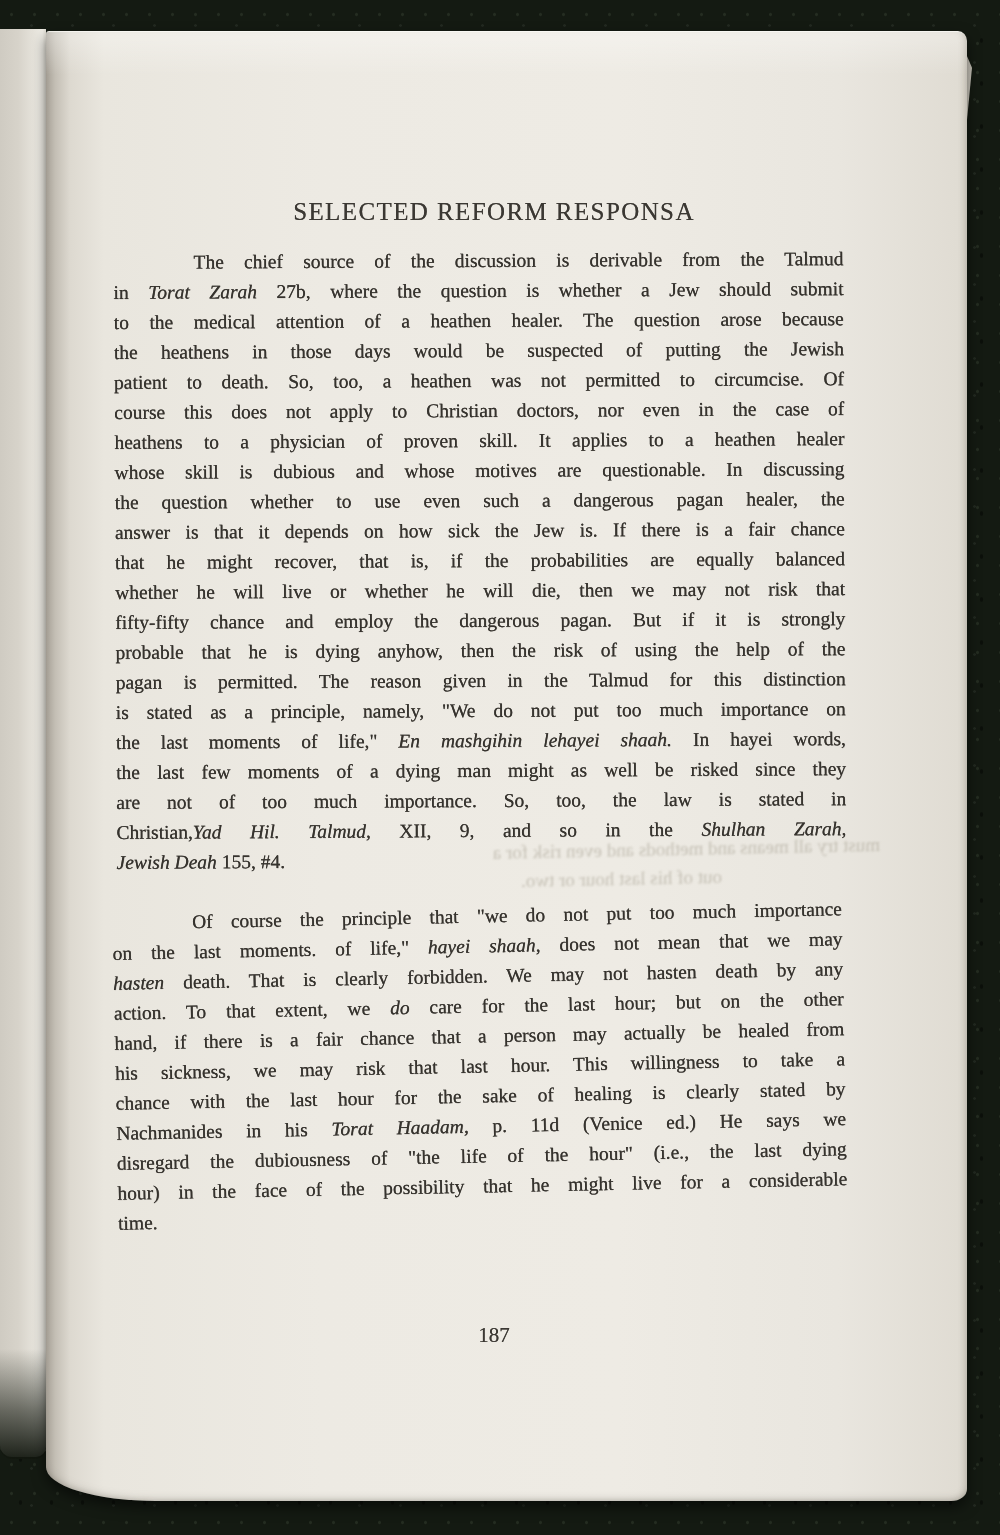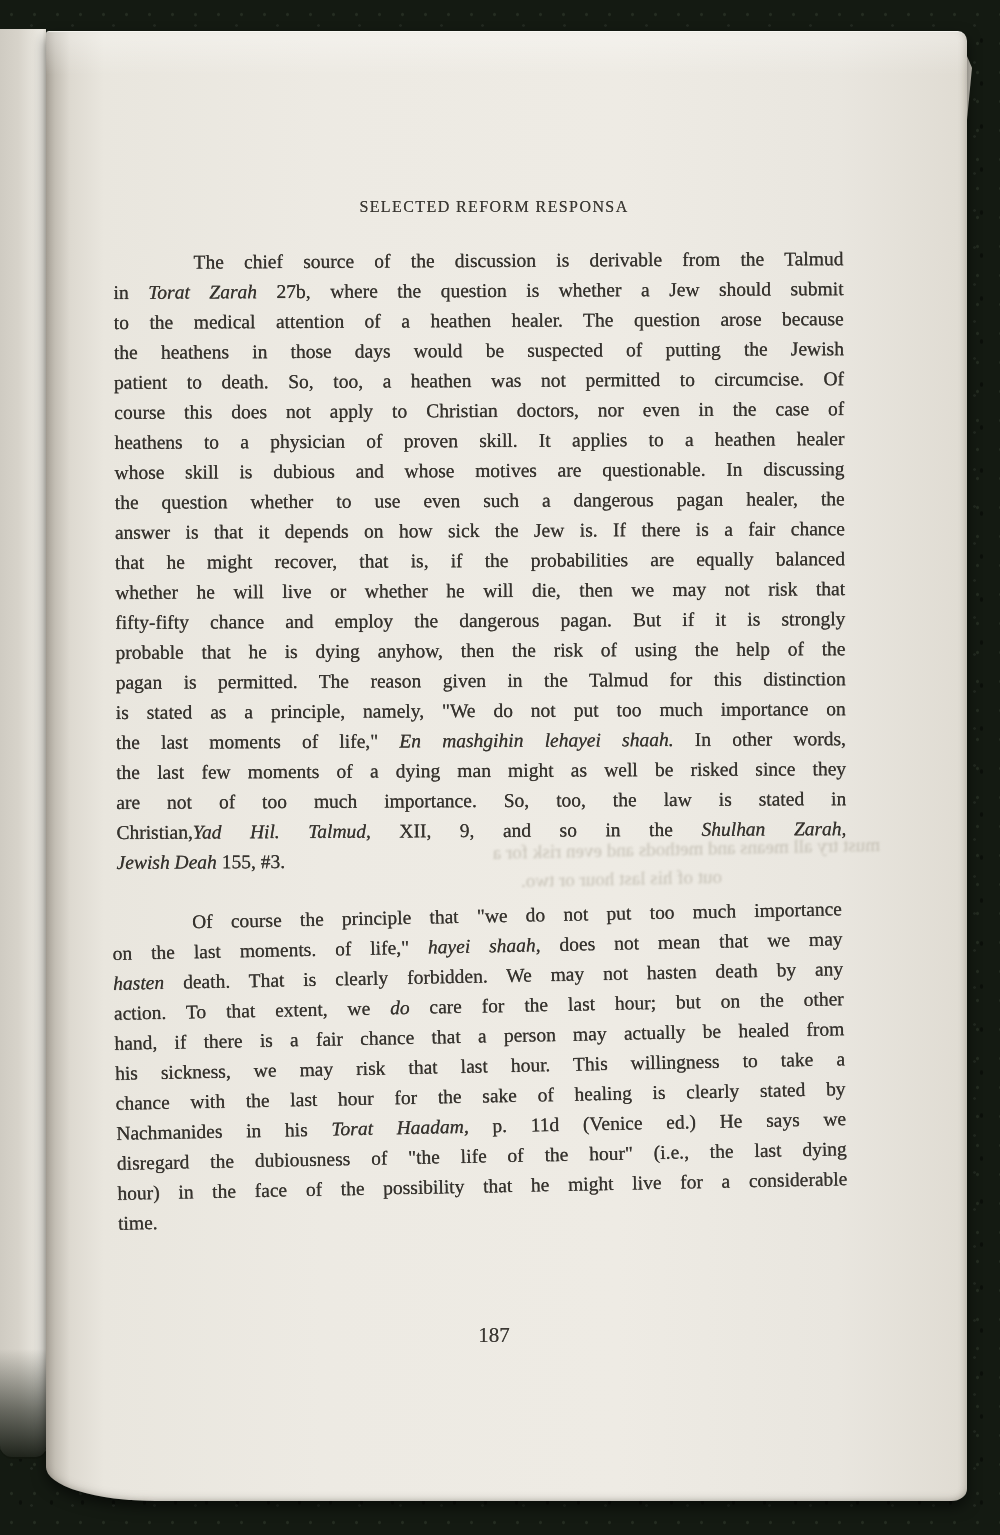--- a/index.html
+++ b/index.html
@@ -63,21 +63,21 @@
       inset 0 -6px 10px -7px rgba(95,90,78,0.55),
       inset -4px 0 9px -5px rgba(110,104,92,0.4);
     color: #36332e;
   }
 
   .runhead {
     position: absolute;
     left: 83px; top: 167px;
     width: 730px;
     text-align: center;
-    font-size: 16px;
+    font-size: 25px;
     letter-spacing: 1.4px;
     color: #3b3833;
     text-shadow: 0 0 0.6px rgba(59,56,51,0.8);
   }
 
   .para {
     position: absolute;
     left: 69px;
     width: 730px;
     font-size: 19.5px;
@@ -143,25 +143,25 @@
         <div class="line"><span>heathens to a physician of proven skill. It applies to a heathen healer</span></div>
         <div class="line"><span>whose skill is dubious and whose motives are questionable. In discussing</span></div>
         <div class="line"><span>the question whether to use even such a dangerous pagan healer, the</span></div>
         <div class="line"><span>answer is that it depends on how sick the Jew is. If there is a fair chance</span></div>
         <div class="line"><span>that he might recover, that is, if the probabilities are equally balanced</span></div>
         <div class="line"><span>whether he will live or whether he will die, then we may not risk that</span></div>
         <div class="line"><span>fifty-fifty chance and employ the dangerous pagan. But if it is strongly</span></div>
         <div class="line"><span>probable that he is dying anyhow, then the risk of using the help of the</span></div>
         <div class="line"><span>pagan is permitted. The reason given in the Talmud for this distinction</span></div>
         <div class="line"><span>is stated as a principle, namely, "We do not put too much importance on</span></div>
-        <div class="line"><span>the last moments of life," </span><span class="it">En mashgihin lehayei shaah.</span><span> In other words,</span></div>
+        <div class="line"><span>the last moments of life," </span><span class="it">En mashgihin lehayei shaah.</span><span> In hayei words,</span></div>
         <div class="line"><span>the last few moments of a dying man might as well be risked since they</span></div>
         <div class="line"><span>are not of too much importance. So, too, the law is stated in</span></div>
         <div class="line"><span>Christian,</span><span class="it">Yad Hil. Talmud,</span><span> XII, 9, and so in the </span><span class="it">Shulhan Zarah,</span></div>
-        <div class="line last"><span class="it">Jewish Deah</span><span> 155, #3.</span></div>
+        <div class="line last"><span class="it">Jewish Deah</span><span> 155, #4.</span></div>
       </div>
     <div class="para p2">
         <div class="line indent"><span>Of course the principle that "we do not put too much importance</span></div>
         <div class="line"><span>on the last moments. of life," </span><span class="it">hayei shaah</span><span>, does not mean that we may</span></div>
         <div class="line"><span class="it">hasten</span><span> death. That is clearly forbidden. We may not hasten death by any</span></div>
         <div class="line"><span>action. To that extent, we </span><span class="it">do</span><span> care for the last hour; but on the other</span></div>
         <div class="line"><span>hand, if there is a fair chance that a person may actually be healed from</span></div>
         <div class="line"><span>his sickness, we may risk that last hour. This willingness to take a</span></div>
         <div class="line"><span>chance with the last hour for the sake of healing is clearly stated by</span></div>
         <div class="line"><span>Nachmanides in his </span><span class="it">Torat Haadam,</span><span> p. 11d (Venice ed.) He says we</span></div>

